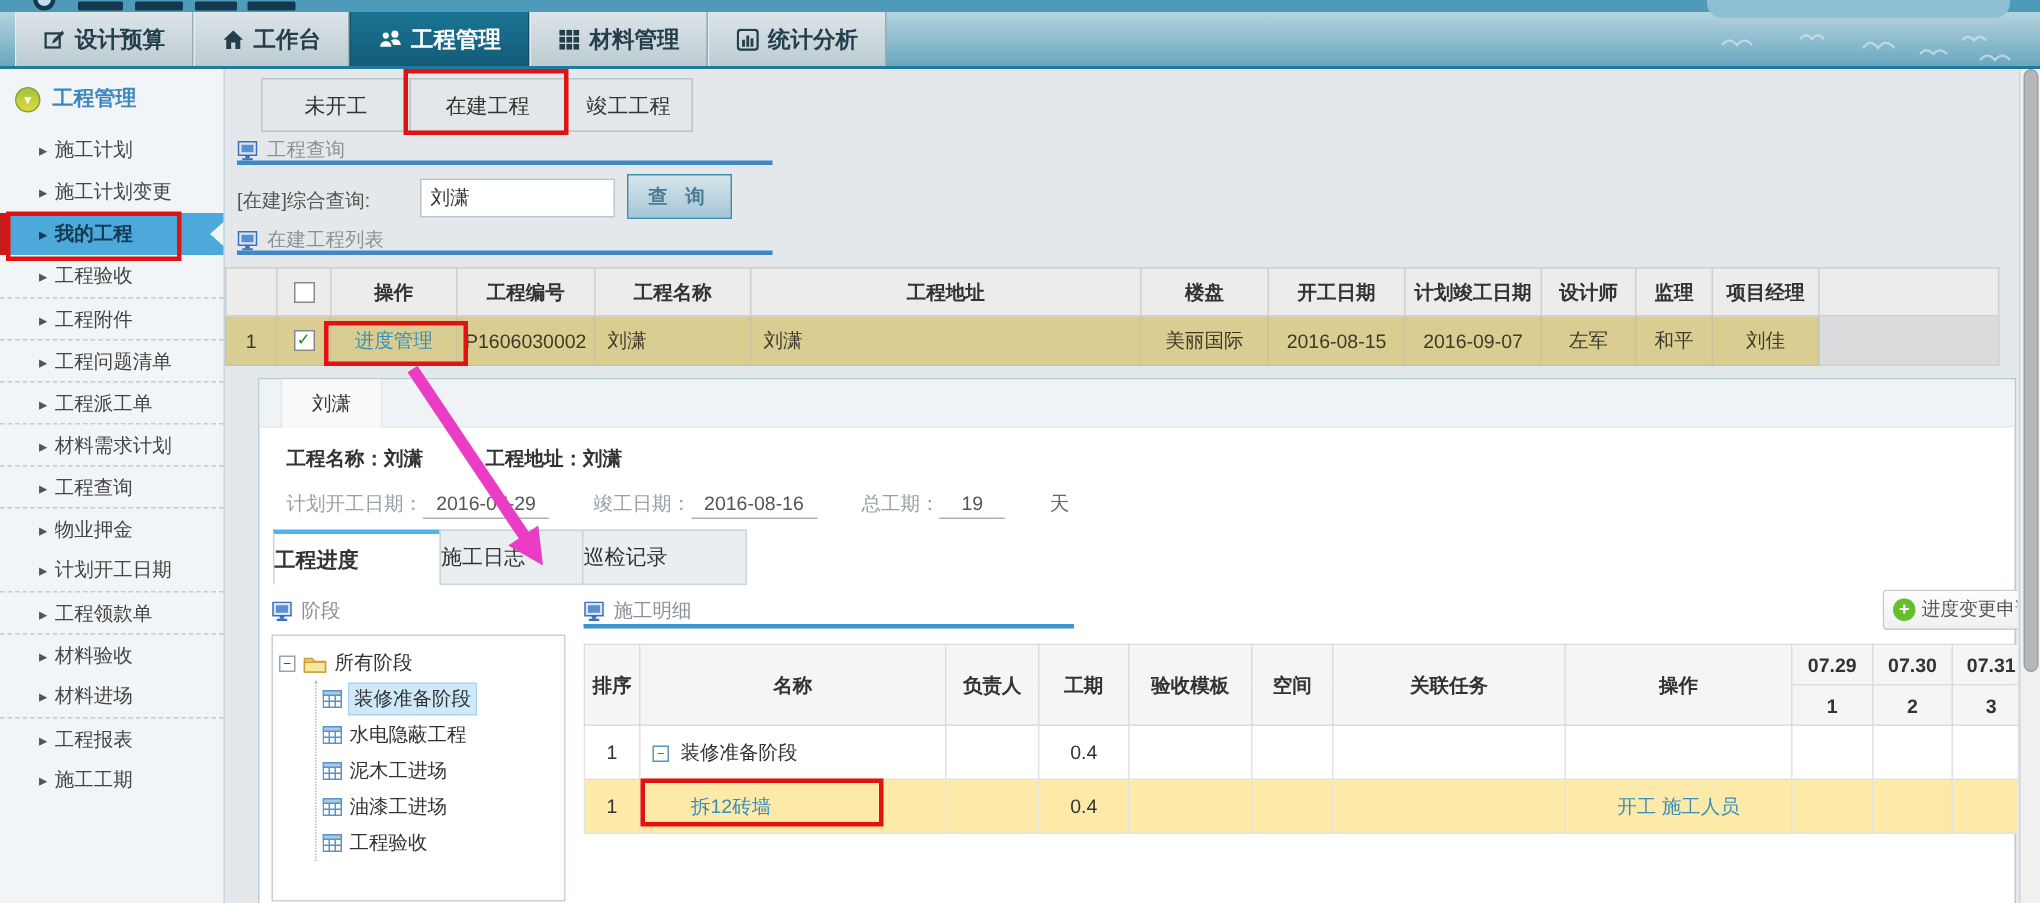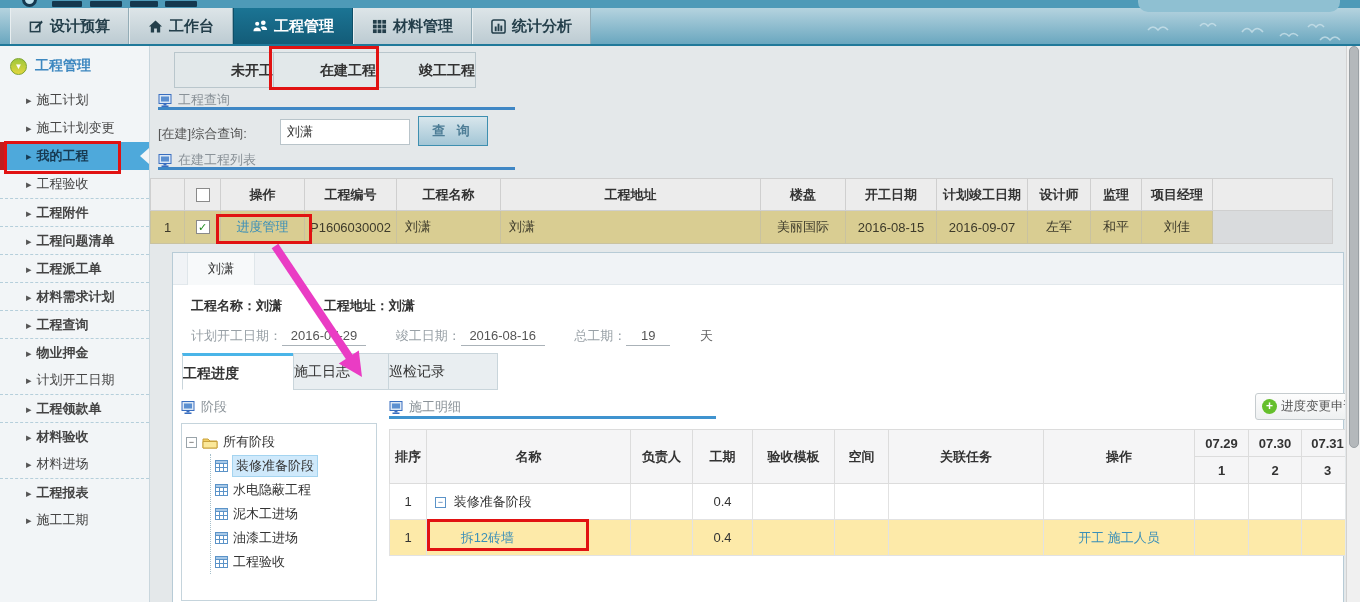--- a/index.html
+++ b/index.html
@@ -29,29 +29,29 @@
   .birds { position:absolute; left:1130px; top:4px; pointer-events:none; }
   
   .sidebar {
     position:absolute; left:0; top:46px; width:150px; height:556px;
     background:#f2f5f7; border-right:1px solid #c9d6dd;
   }
   .sidebar-title { height:40px; display:flex; align-items:center; gap:8px; padding-left:10px; color:#3e88c0; font-size:14px; font-weight:bold; }
   .side-circle { width:17px; height:17px; border-radius:50%; background:linear-gradient(#9dc73d,#e2d63e); color:#fff; font-size:8px; display:flex; align-items:center; justify-content:center; border:1px solid #7ea32e; }
   .side-item { position:relative; height:28px; line-height:28px; padding-left:26px; color:#444; cursor:pointer; white-space:nowrap; }
   .side-item .caret { color:#555; font-size:11px; margin-right:5px; }
-  .side-item.sep-top { border-top:1px dashed #b5cfdb;font-weight:bold; }
+  .side-item.sep-top { border-top:1px dashed #b5cfdb; }
   .side-item.sel { background:#4ea9db; color:#173a52; font-weight:bold; }
   .side-item.sel .caret { color:#173a52; }
   .red-bar { position:absolute; left:0; top:0; width:5px; height:28px; background:#c21d1d; }
   .notch { position:absolute; right:0; top:6px; width:0; height:0; border-top:8px solid transparent; border-bottom:8px solid transparent; border-right:9px solid #f2f5f7; }
   
   .page-tabs { position:absolute; left:175px; top:52px; display:flex; }
   .page-tab {
-    height:36px; line-height:34px; text-align:right; font-weight:bold; font-size:14px; color:#333;
+    height:36px; line-height:34px; text-align:center; font-weight:normal; font-size:14px; color:#333;
     background:#e2e8ea; border:1px solid #b9c6cc; margin-left:-1px; cursor:pointer;
   }
   
   .sec-head { position:absolute; display:flex; align-items:center; gap:6px; color:#8a9298; font-size:13px; }
   .underline { position:absolute; height:3px; background:#3f87c5; }
   
   .query-label { position:absolute; left:158px; top:121px; line-height:26px; color:#555; }
   .query-input { position:absolute; left:280px; top:119px; width:130px; height:26px; border:1px solid #b9c4ca; background:#fff; padding:0 6px; font-size:13px; color:#333; font-family:inherit; }
   .query-btn {
     position:absolute; left:418px; top:116px; width:70px; height:30px;
@@ -205,21 +205,21 @@
   <div class="side-item sep-top"><span class="caret">▸</span><span>工程领款单</span></div>
   <div class="side-item sep-top"><span class="caret">▸</span><span>材料验收</span></div>
   <div class="side-item"><span class="caret">▸</span><span>材料进场</span></div>
   <div class="side-item sep-top"><span class="caret">▸</span><span>工程报表</span></div>
   <div class="side-item"><span class="caret">▸</span><span>施工工期</span></div>
 </div>
 
 <div class="page-tabs">
   <div class="page-tab" style="width:100px;">未开工</div>
   <div class="page-tab" style="width:104px;">在建工程</div>
-  <div class="page-tab" style="width:100px;">竣工工程</div>
+  <div class="page-tab" style="width:86px;">竣工工程</div>
 </div>
 
 <div class="sec-head" style="left:158px;top:91px;">
   <svg width="14" height="13">
       <rect x="1" y="0.5" width="12" height="9" fill="#dbe7f5" stroke="#3a6fc0"></rect>
       <rect x="3" y="2.5" width="8" height="5" fill="#5b8fd0"></rect>
       <rect x="5.5" y="9.5" width="3" height="2" fill="#3a6fc0"></rect>
       <rect x="3.5" y="11.5" width="7" height="1.5" fill="#3a6fc0"></rect>
     </svg>
   <span>工程查询</span>

